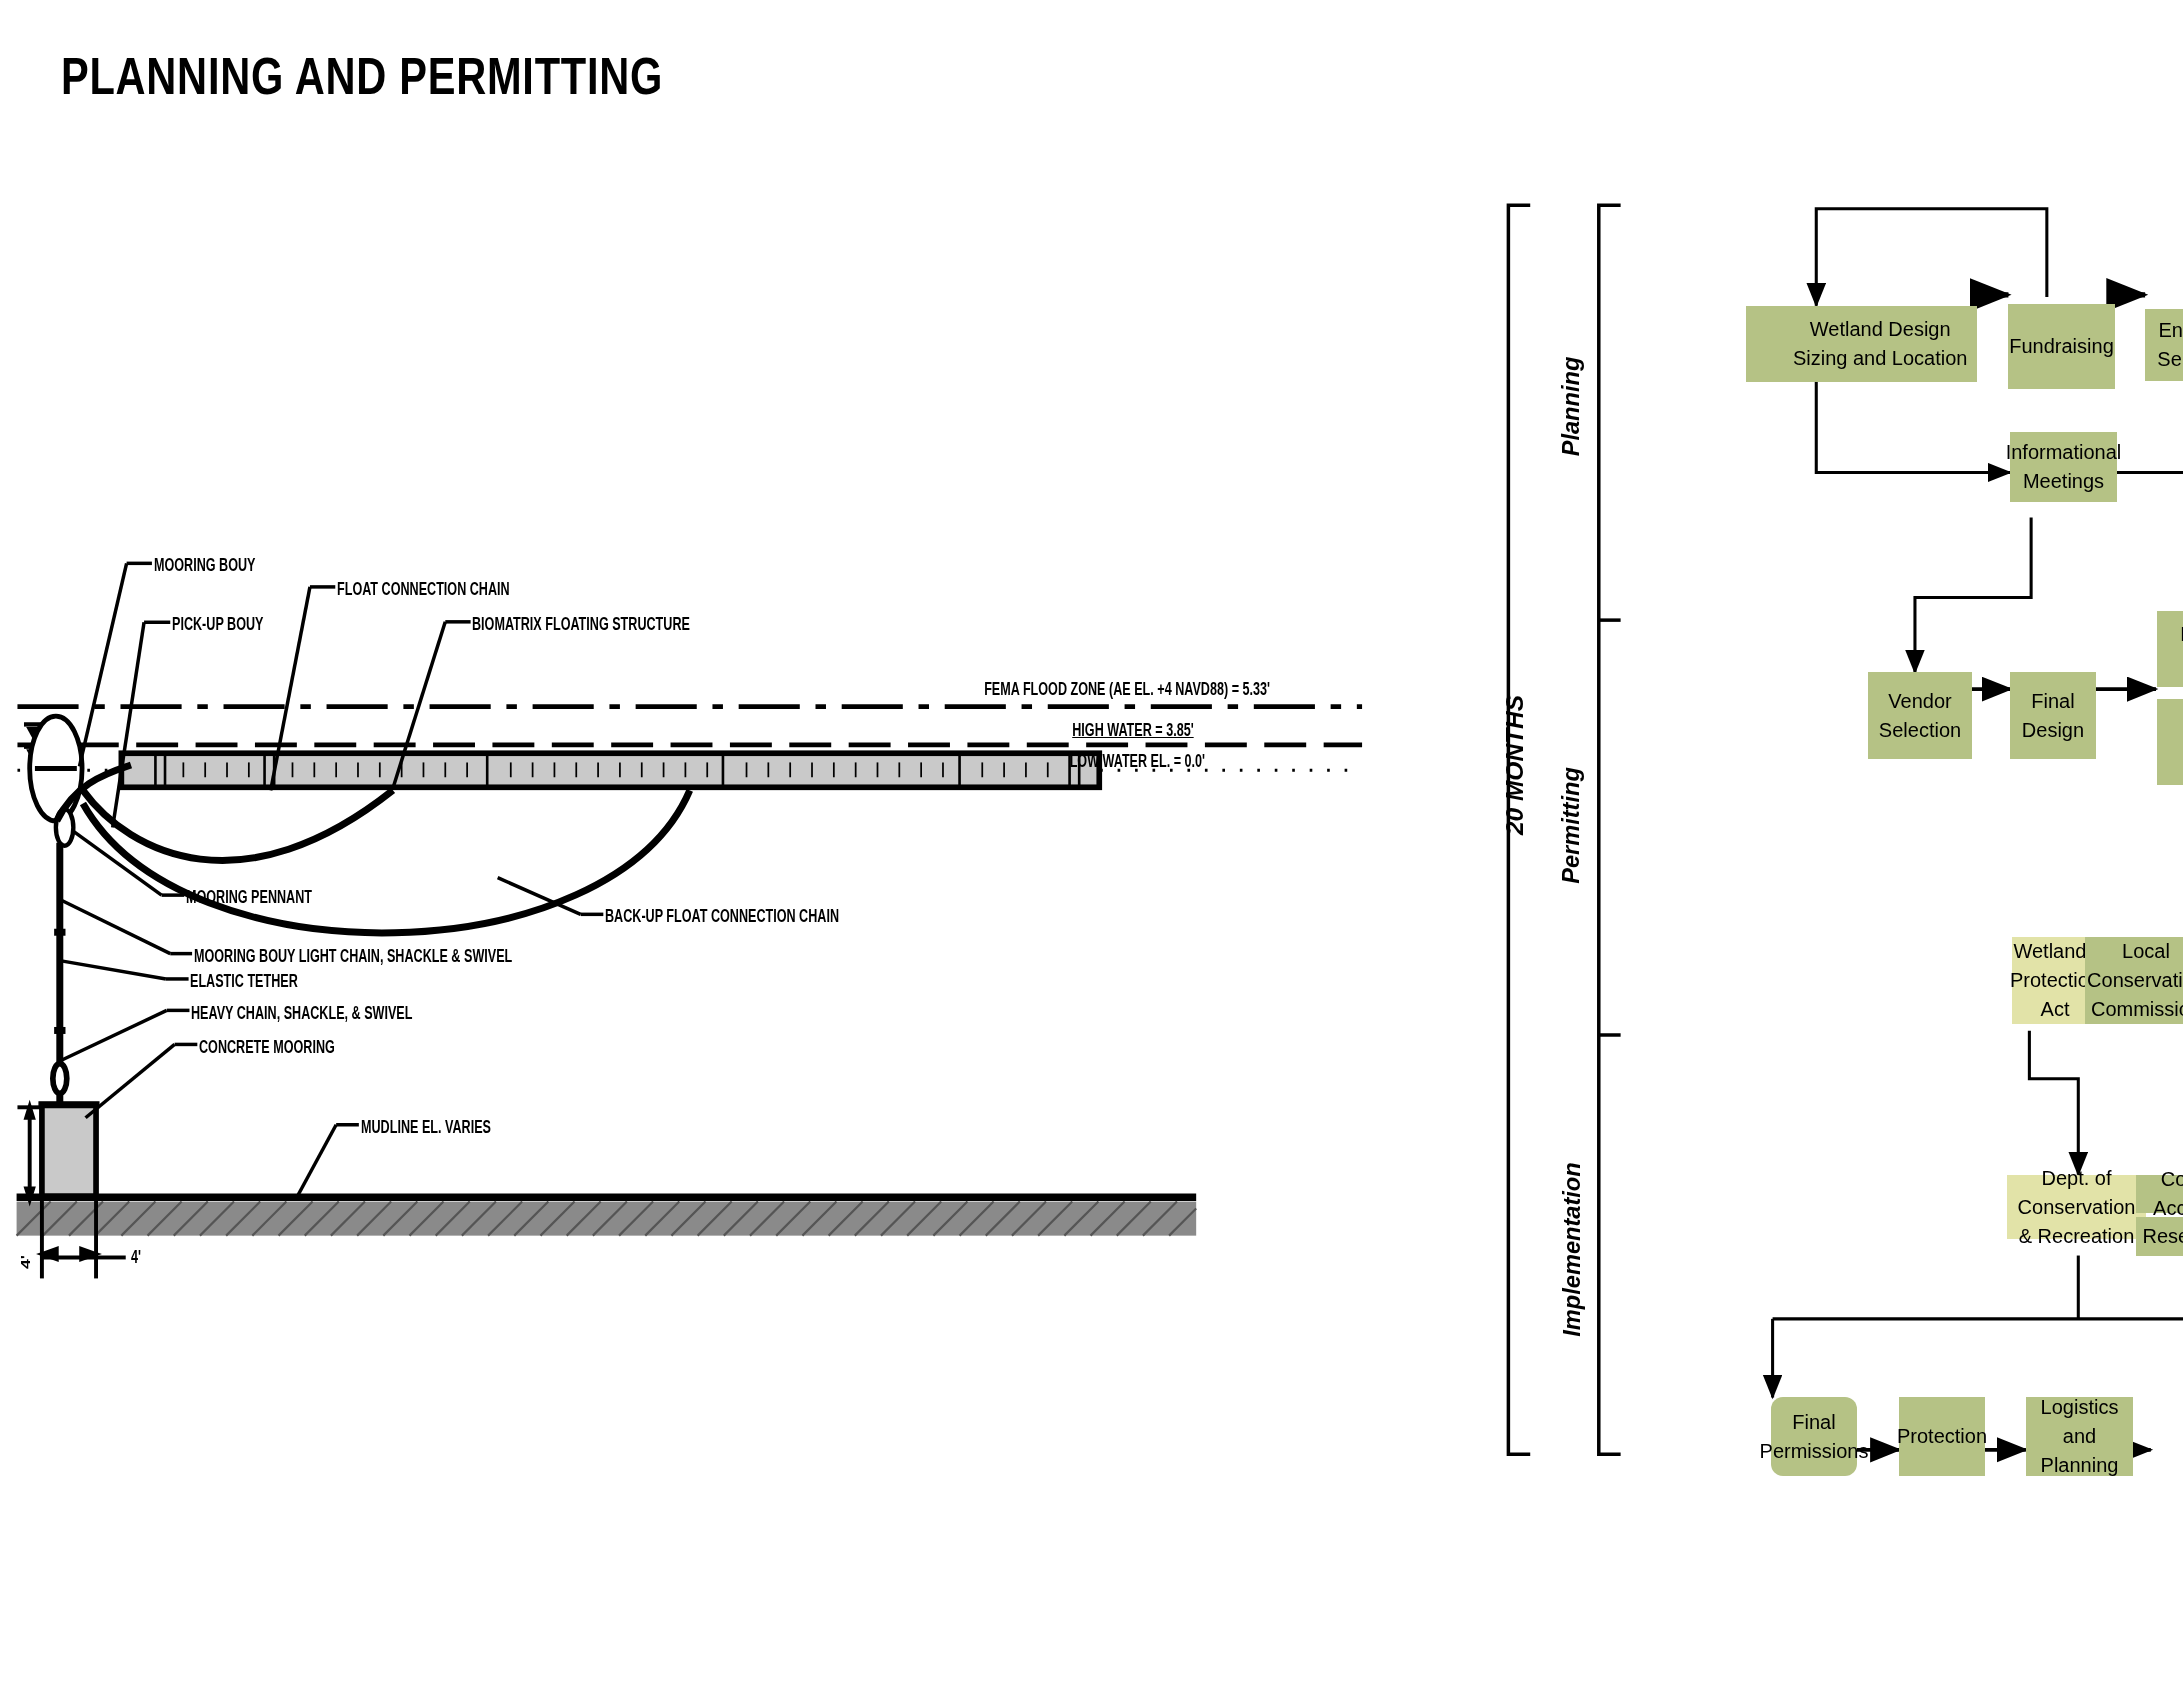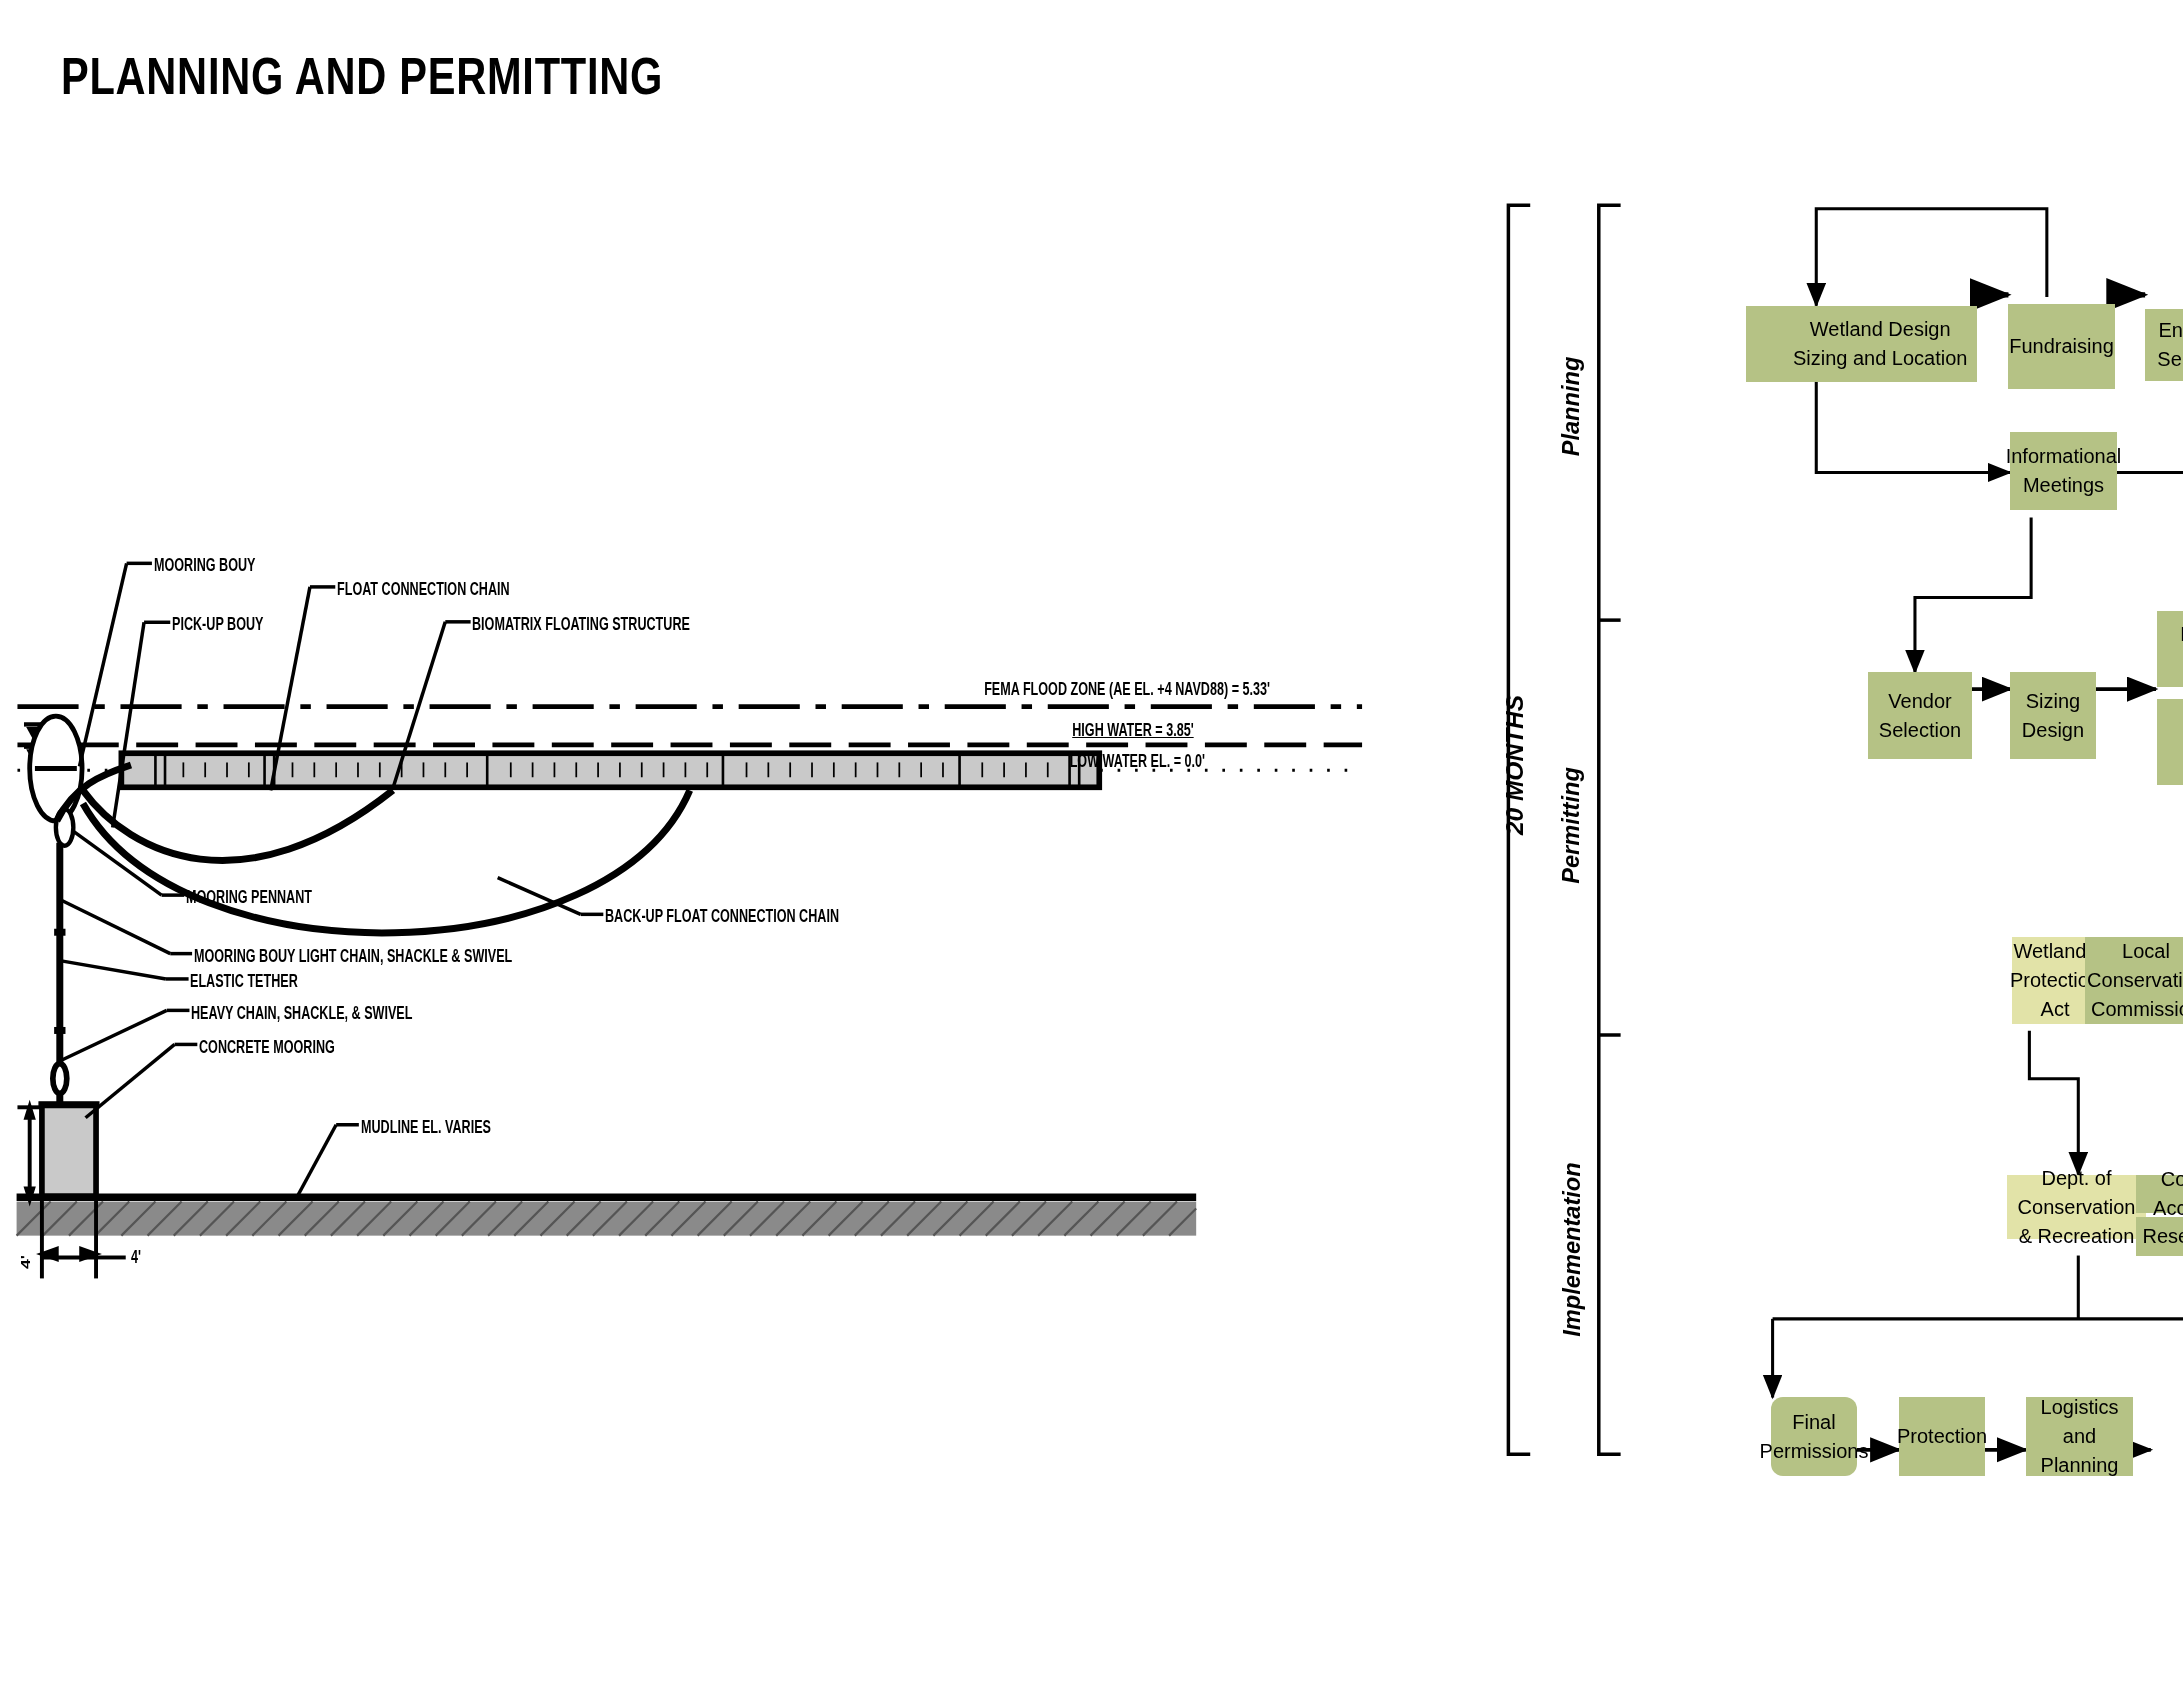--- a/index.html
+++ b/index.html
@@ -345,24 +345,24 @@
 
   <div class="vlabel" style="left:26px;top:751px;width:183px;text-align:center;font-size:24.5px;transform:rotate(-90deg);">20 MONTHS</div>
   <div class="vlabel" style="left:74px;top:393px;width:201px;text-align:center;font-size:23.6px;transform:rotate(-90deg);">Planning</div>
   <div class="vlabel" style="left:74px;top:812px;width:201px;text-align:center;font-size:23.6px;transform:rotate(-90deg);">Permitting</div>
   <div class="vlabel" style="left:17.5px;top:1236px;width:314px;text-align:center;font-size:23.6px;transform:rotate(-90deg);">Implementation</div>
 
   <div class="node" style="left:349px;top:306px;width:231px;height:76px;padding-left:40px;">Wetland Design<br>Sizing and Location</div>
   <div class="node" style="left:611px;top:297px;width:107px;height:85px;margin-top:7px;">Fundraising</div>
   <div class="node" style="left:748px;top:309px;width:107px;height:72px;">Engineer<br>Selection</div>
 
-  <div class="node" style="left:613px;top:432px;width:107px;height:78px;">Informational<br>Meetings</div>
+  <div class="node" style="left:613px;top:432px;width:107px;height:70px;">Informational<br>Meetings</div>
 
   <div class="node" style="left:471px;top:672px;width:104px;height:87px;">Vendor<br>Selection</div>
-  <div class="node" style="left:613px;top:672px;width:86px;height:87px;">Sizing Design</div>
+  <div class="node" style="left:613px;top:672px;width:86px;height:87px;">Final Design</div>
   <div class="node" style="left:760px;top:611px;width:149px;height:76px;">Engineered<br>Drawings</div>
   <div class="node" style="left:760px;top:699px;width:149px;height:86px;">Project Narrative</div>
 
   <div class="node cream" style="left:603px;top:937px;width:86px;height:87px;">Wetlands<br>Protection Act</div>
   <div class="node" style="left:688px;top:937px;width:122px;height:87px;">Local Conservation<br>Commission</div>
 
   <div class="node cream" style="left:598px;top:1175px;width:139px;height:64px;">Dept. of Conservation<br>&amp; Recreation</div>
   <div class="node" style="left:739px;top:1175px;width:162px;height:38px;">Construction Access Permit</div>
   <div class="node" style="left:739px;top:1217px;width:162px;height:39px;">Research Permit</div>
 

